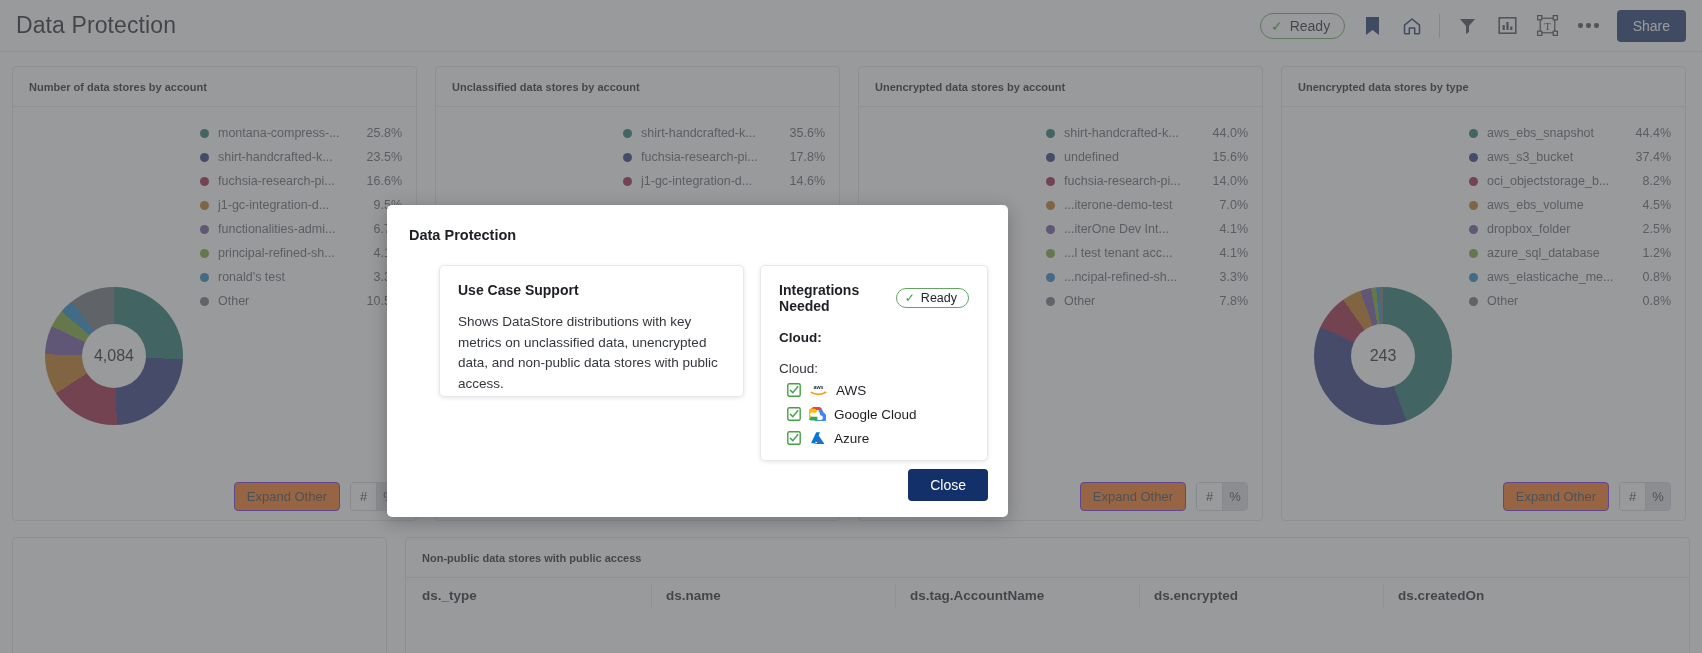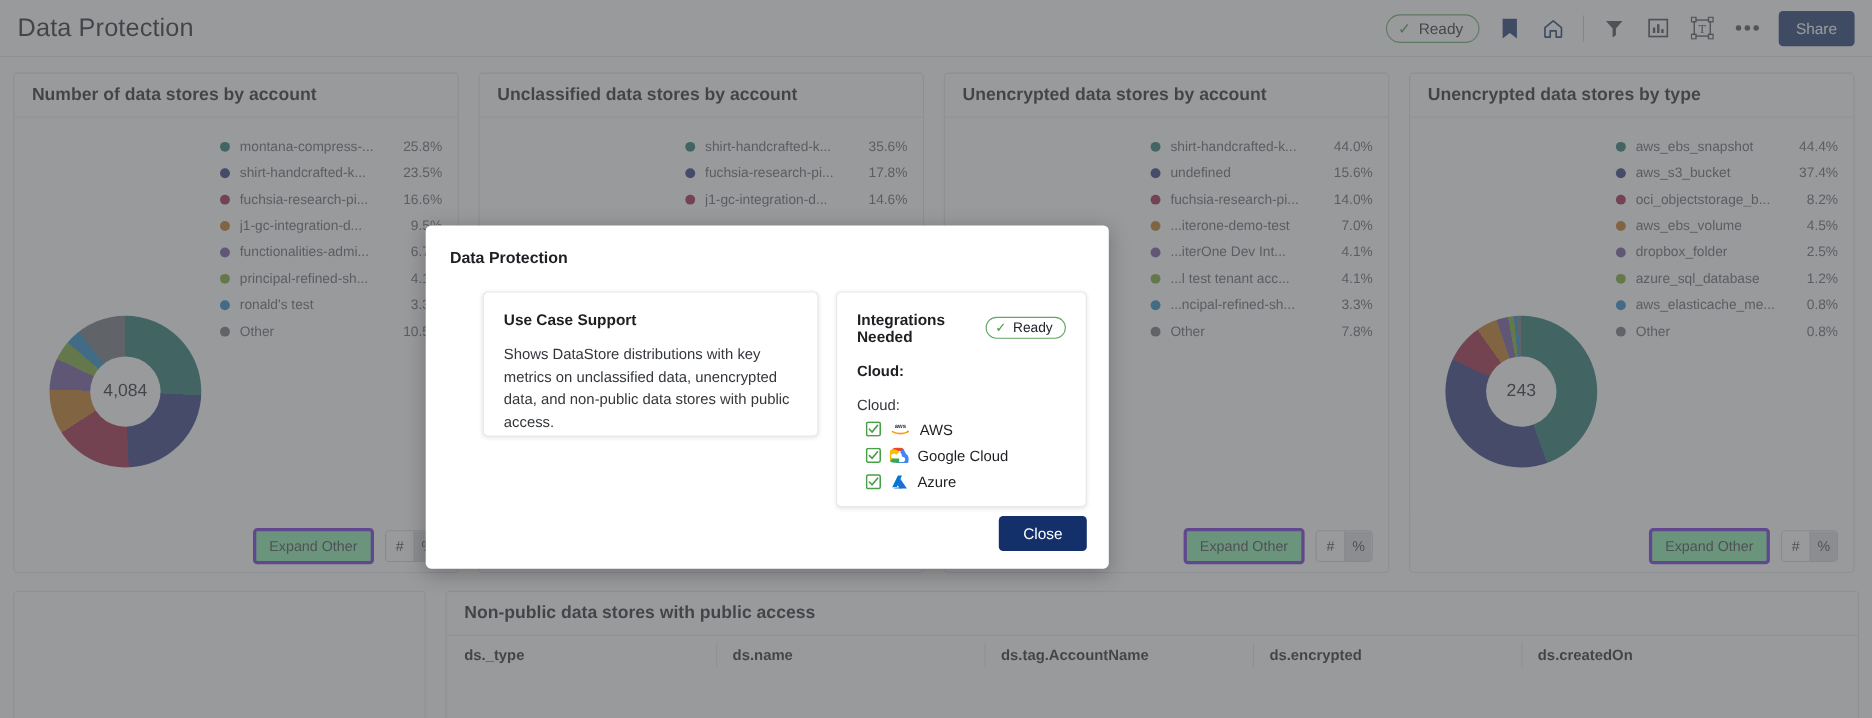--- a/index.html
+++ b/index.html
@@ -40,40 +40,40 @@
 
   
   .board { position: absolute; left: 0; top: 52px; width: 1702px; height: 601px; background: #fff; padding: 14px 12px; }
 
   .row1 { display: flex; gap: 18px; }
   .card {
     background: #ffffff; border: 1px solid #dfe1e5; border-radius: 4px;
     width: 405px; height: 455px; display: flex; flex-direction: column;
   }
   .card-head { height: 40px; border-bottom: 1px solid #e6e8eb; display: flex; align-items: center; padding: 0 16px; }
-  .card-title { font-size: 16px; font-weight: bold; color: #1d1f23; }
+  .card-title { font-size: 11px; font-weight: bold; color: #1d1f23; }
   .card-body { flex: 1; position: relative; }
 
   .legend { position: absolute; right: 14px; top: 14px; width: 202px; }
   .legend-row { display: flex; align-items: center; height: 24px; font-size: 12.5px; color: #5b5f66; }
   .swatch { width: 9px; height: 9px; border-radius: 50%; flex: none; margin-right: 9px; }
   .lg-label { flex: 1; overflow: hidden; white-space: nowrap; text-overflow: clip; }
   .lg-val { flex: none; margin-left: 6px; }
 
   .donut-wrap { position: absolute; left: 32px; top: 180px; }
   .donut { position: relative; width: 138px; height: 138px; border-radius: 50%; }
   .donut .hole {
     position: absolute; left: 50%; top: 50%; transform: translate(-50%,-50%);
     width: 64px; height: 64px; border-radius: 50%; background: #fff;
     display: flex; align-items: center; justify-content: center;
     font-size: 16px; color: #1d1f23;
   }
   .card-foot { height: 48px; display: flex; align-items: center; justify-content: flex-end; padding: 0 14px; gap: 10px; }
   .expand-btn {
-    border: 3px solid #6d28d9; background: #86efac; border-radius: 4px;
+    border: 1px solid #6d28d9; background: #f97316; border-radius: 4px;
     font-size: 13px; color: #3c4046; padding: 6px 12px; font-family: inherit; cursor: pointer;
   }
   .seg { display: flex; border: 1px solid #cfd2d7; border-radius: 4px; overflow: hidden; }
   .seg div { width: 25px; height: 27px; display:flex; align-items:center; justify-content:center;
              font-size: 13px; color: #3c4046; background: #fff; cursor: pointer; }
   .seg div.on { background: #dcdee2; }
   .seg div + div { border-left: 1px solid #cfd2d7; }
 
   
   .row2 { display: flex; gap: 18px; margin-top: 16px; }

